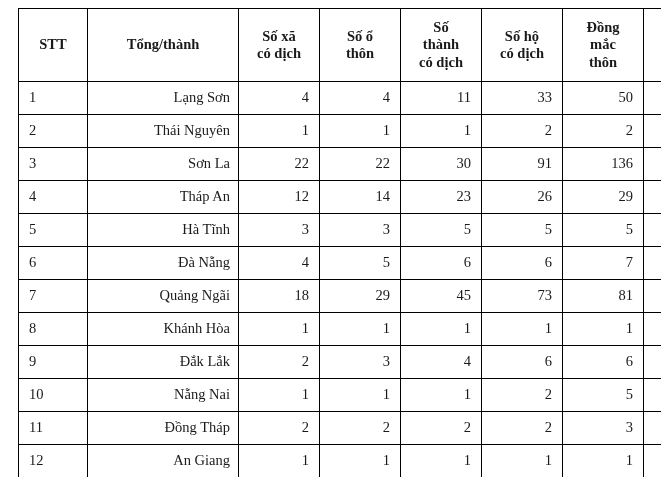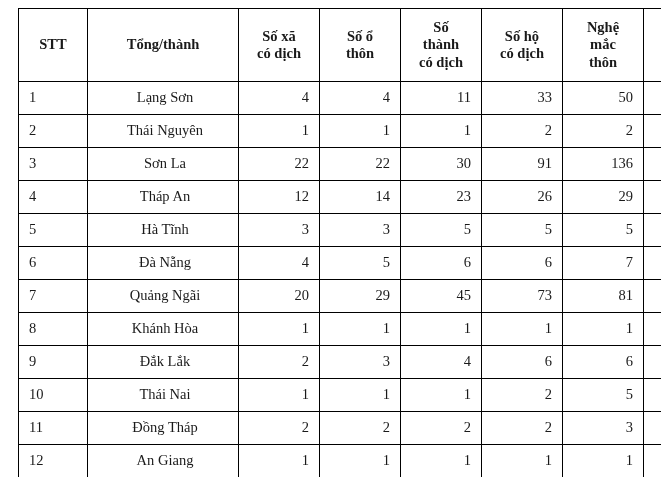--- a/index.html
+++ b/index.html
@@ -44,21 +44,21 @@
   }
   thead th.stt-col { width: 52px; }
   thead th.prov-col { width: 134px; }
   thead th.num-col { width: 64px; }
 
   tbody td.c-stt {
     text-align: left;
     padding-left: 10px;
   }
   tbody td.c-prov {
-    text-align: center;
+    text-align: right;
     padding-left: 12px;
     font-family: Liberation Serif, serif;
   }
   tbody td.c-num {
     text-align: right;
     padding-right: 10px;
   }
   tbody tr td { height: 22px; }
   .hdr-line { display: block; }
 </style>
@@ -86,21 +86,21 @@
         <th class="num-col">
           <span class="hdr-line">Số</span>
           <span class="hdr-line">thành</span>
           <span class="hdr-line">có dịch</span>
         </th>
         <th class="num-col">
           <span class="hdr-line">Số hộ</span>
           <span class="hdr-line">có dịch</span>
         </th>
         <th class="num-col">
-          <span class="hdr-line">Nghệ</span>
+          <span class="hdr-line">Đồng</span>
           <span class="hdr-line">mắc</span>
           <span class="hdr-line">thôn</span>
         </th>
         <th class="num-col">
           <span class="hdr-line">Tổng</span>
           <span class="hdr-line">chết</span>
         </th>
 
       </tr>
     </thead>
@@ -167,21 +167,21 @@
         <td class="c-num">5</td>
         <td class="c-num">6</td>
         <td class="c-num">6</td>
         <td class="c-num">7</td>
         <td class="c-num">1</td>
 
       </tr>
       <tr>
         <td class="c-stt">7</td>
         <td class="c-prov">Quảng Ngãi</td>
-        <td class="c-num">20</td>
+        <td class="c-num">18</td>
         <td class="c-num">29</td>
         <td class="c-num">45</td>
         <td class="c-num">73</td>
         <td class="c-num">81</td>
         <td class="c-num">34</td>
 
       </tr>
       <tr>
         <td class="c-stt">8</td>
         <td class="c-prov">Khánh Hòa</td>
@@ -199,21 +199,21 @@
         <td class="c-num">2</td>
         <td class="c-num">3</td>
         <td class="c-num">4</td>
         <td class="c-num">6</td>
         <td class="c-num">6</td>
         <td class="c-num">5</td>
 
       </tr>
       <tr>
         <td class="c-stt">10</td>
-        <td class="c-prov">Thái Nai</td>
+        <td class="c-prov">Nẵng Nai</td>
         <td class="c-num">1</td>
         <td class="c-num">1</td>
         <td class="c-num">1</td>
         <td class="c-num">2</td>
         <td class="c-num">5</td>
         <td class="c-num">1</td>
 
       </tr>
       <tr>
         <td class="c-stt">11</td>

